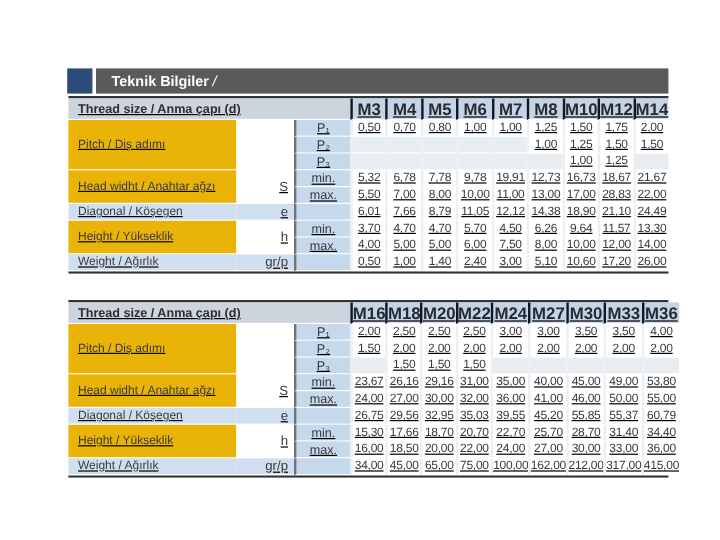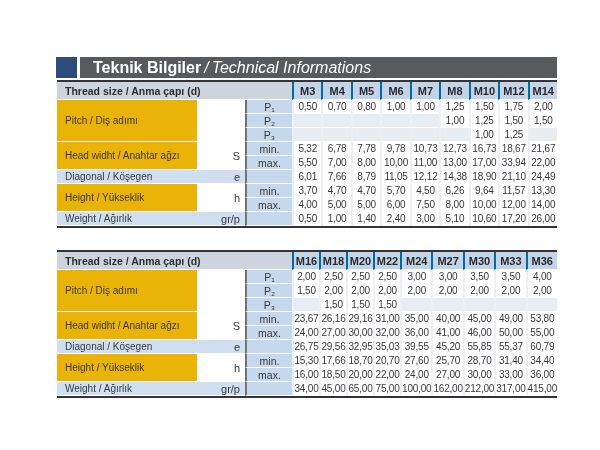--- a/index.html
+++ b/index.html
@@ -18,37 +18,38 @@
     width: 21px; height: 21px;
     background: var(--navy, #2c4d79);
   }
   .title-bar {
     position: absolute; left: 80px; top: 57px;
     width: 477px; height: 21px;
     background: var(--hdr-gray, #595a5c);
     color: #ffffff;
     display: flex; align-items: center;
     padding-left: 13px;
-    font-size: 16px;
+    font-size: 12px;
     white-space: nowrap;
   }
   .title-bar .t-bold { font-weight: 700; }
   .title-bar .t-sep  { font-style: italic; margin: 0 3px; }
   .title-bar .t-ital { font-style: italic; }
 
   
   .tbl {
     position: absolute; left: 57px;
     width: 500px;
     display: grid;
     grid-template-columns: 140px 48px 47px repeat(9, 1fr);
     grid-template-rows: 18px repeat(9, 14px);
     border-top: 2px solid #343437;
     border-bottom: 2px solid #343437;
     background: #ffffff;
+    text-decoration: underline;
   }
   .tbl-1 { top: 80px; }
   .tbl-2 { top: 250px; }
 
   .cell {
     display: flex; align-items: center;
     border-bottom: 1px solid #ffffff;
     color: #39393c;
     white-space: nowrap;
     overflow: visible;
@@ -56,23 +57,23 @@
   .c-threadlabel {
     grid-column: 1 / span 3;
     background: var(--thread-bg, #ccd4dd);
     font-weight: 700; font-size: 10.5px;
     padding-left: 8px;
     color: #2e2e31;
   }
   .c-mhead {
     background: var(--mhead-bg, #c3d4e7);
     justify-content: center;
-    font-weight: 700; font-size: 11px;
+    font-weight: 700; font-size: 14px;
     color: #2a2a2e;
-    border-left: 2px solid #0369a1;
+    border-left: 2px solid #0f172a;
   }
   .c-name {
     background: #eab308;
     font-size: 10px;
     padding-left: 8px;
   }
   .c-sym {
     background: #ffffff;
     font-size: 11px;
     justify-content: flex-end;
@@ -97,21 +98,20 @@
 </head>
 <body>
 
 <div class="page">
 
   <div class="navy-square"></div>
 
   <div class="title-bar">
     <span class="t-bold">Teknik Bilgiler</span>
     <span class="t-sep">/</span>
-    <span class="t-ital">Technical Informations</span>
   </div>
 
   <div class="tbl tbl-1">
       <div class="cell c-threadlabel">Thread size / Anma çapı (d)</div>
       <div class="cell c-mhead">M3</div>
       <div class="cell c-mhead">M4</div>
       <div class="cell c-mhead">M5</div>
       <div class="cell c-mhead">M6</div>
       <div class="cell c-mhead">M7</div>
       <div class="cell c-mhead">M8</div>
@@ -150,34 +150,34 @@
       <div class="cell c-val">1,00</div>
       <div class="cell c-val">1,25</div>
       <div class="cell c-val blank"></div>
       <div class="cell c-name" style="grid-row: span 2;">Head widht / Anahtar ağzı</div>
       <div class="cell c-sym" style="grid-row: span 2;">S</div>
       <div class="cell c-sub">min.</div>
       <div class="cell c-val">5,32</div>
       <div class="cell c-val">6,78</div>
       <div class="cell c-val">7,78</div>
       <div class="cell c-val">9,78</div>
-      <div class="cell c-val">10,73</div>
+      <div class="cell c-val">19,91</div>
       <div class="cell c-val">12,73</div>
       <div class="cell c-val">16,73</div>
       <div class="cell c-val">18,67</div>
       <div class="cell c-val">21,67</div>
       <div class="cell c-sub">max.</div>
       <div class="cell c-val">5,50</div>
       <div class="cell c-val">7,00</div>
       <div class="cell c-val">8,00</div>
       <div class="cell c-val">10,00</div>
       <div class="cell c-val">11,00</div>
       <div class="cell c-val">13,00</div>
       <div class="cell c-val">17,00</div>
-      <div class="cell c-val">33,94</div>
+      <div class="cell c-val">28,83</div>
       <div class="cell c-val">22,00</div>
       <div class="cell c-name shaded">Diagonal / Köşegen</div>
       <div class="cell c-sym shaded">e</div>
       <div class="cell c-sub"></div>
       <div class="cell c-val">6,01</div>
       <div class="cell c-val">7,66</div>
       <div class="cell c-val">8,79</div>
       <div class="cell c-val">11,05</div>
       <div class="cell c-val">12,12</div>
       <div class="cell c-val">14,38</div>
@@ -297,21 +297,21 @@
       <div class="cell c-val">55,85</div>
       <div class="cell c-val">55,37</div>
       <div class="cell c-val">60,79</div>
       <div class="cell c-name" style="grid-row: span 2;">Height / Yükseklik</div>
       <div class="cell c-sym" style="grid-row: span 2;">h</div>
       <div class="cell c-sub">min.</div>
       <div class="cell c-val">15,30</div>
       <div class="cell c-val">17,66</div>
       <div class="cell c-val">18,70</div>
       <div class="cell c-val">20,70</div>
-      <div class="cell c-val">27,60</div>
+      <div class="cell c-val">22,70</div>
       <div class="cell c-val">25,70</div>
       <div class="cell c-val">28,70</div>
       <div class="cell c-val">31,40</div>
       <div class="cell c-val">34,40</div>
       <div class="cell c-sub">max.</div>
       <div class="cell c-val">16,00</div>
       <div class="cell c-val">18,50</div>
       <div class="cell c-val">20,00</div>
       <div class="cell c-val">22,00</div>
       <div class="cell c-val">24,00</div>

